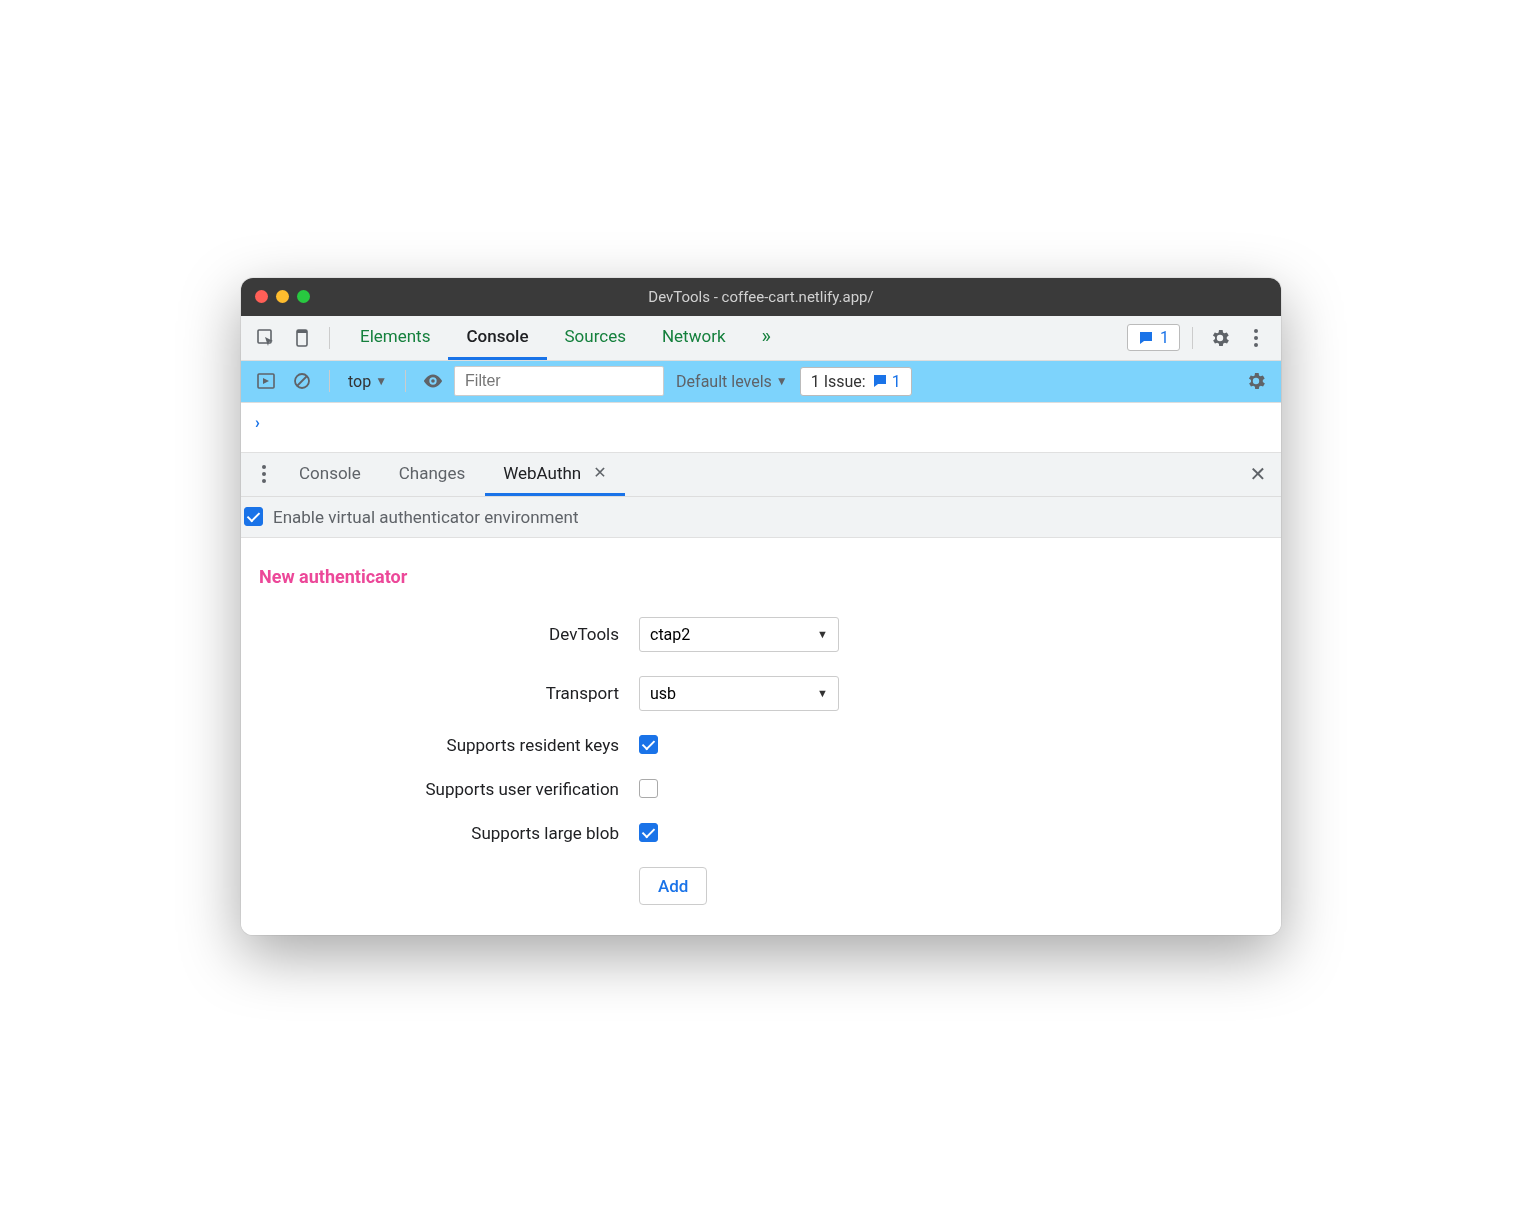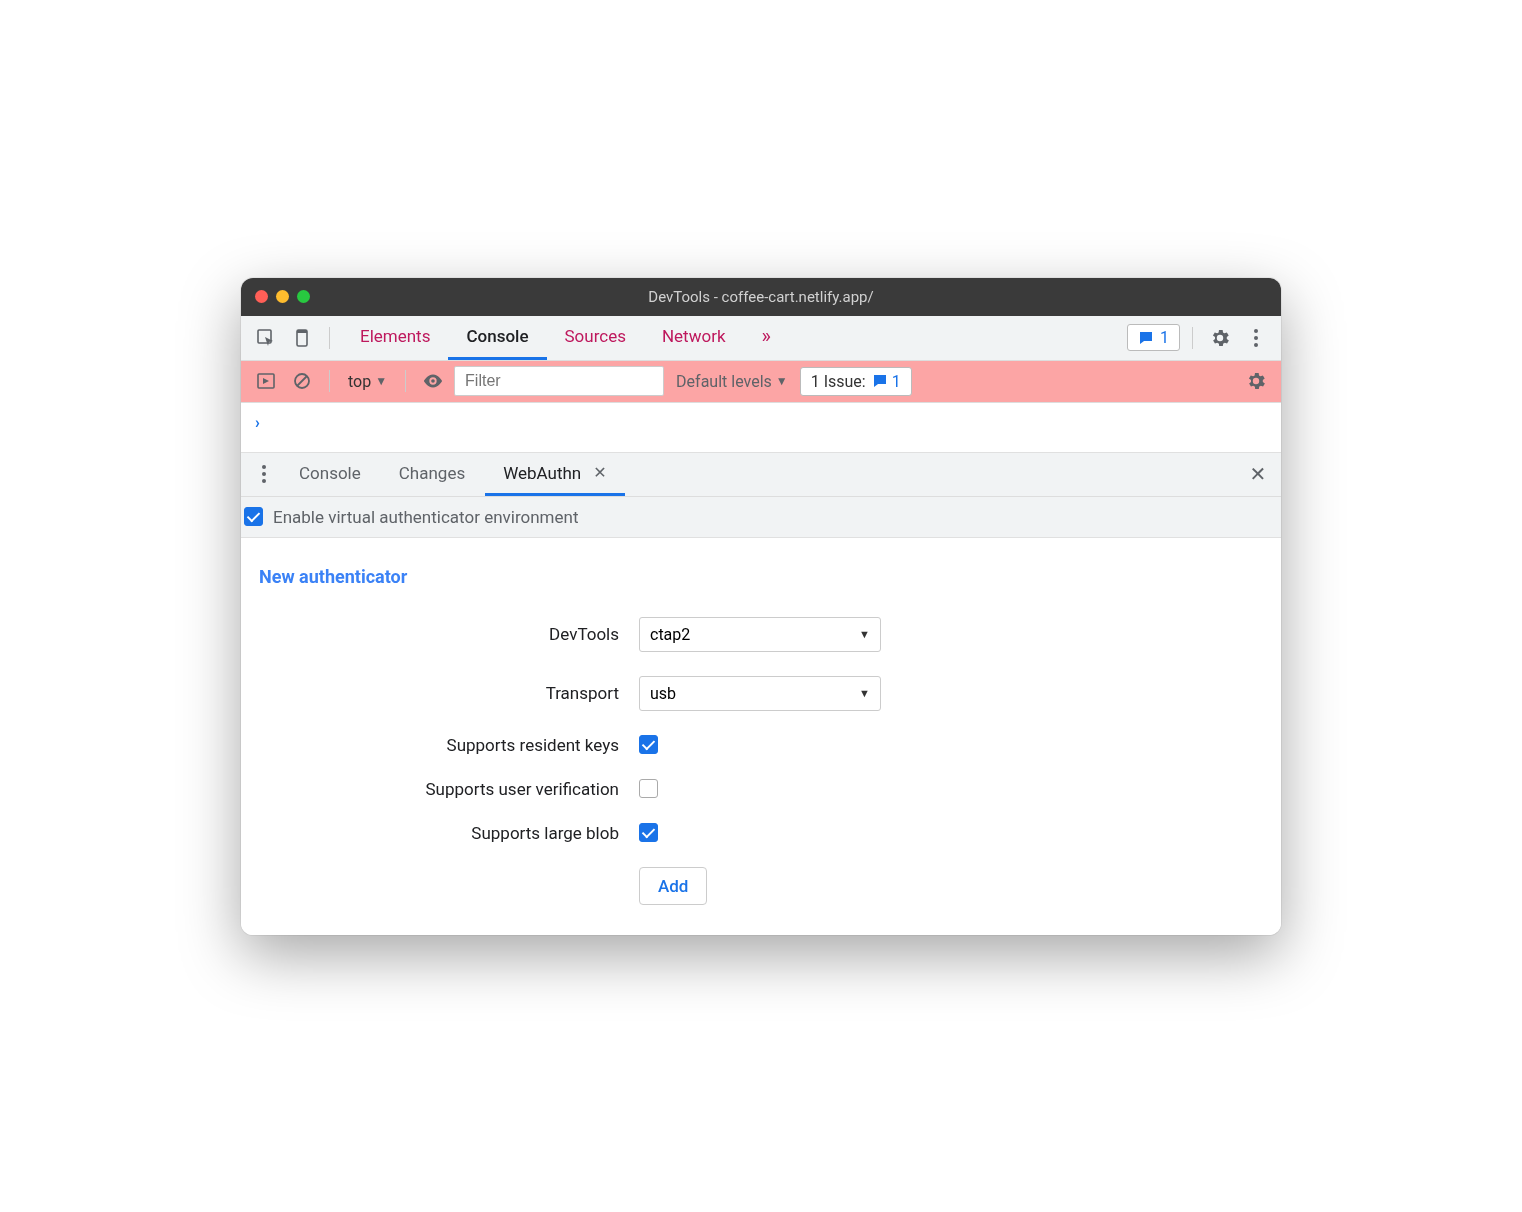--- a/index.html
+++ b/index.html
@@ -48,21 +48,21 @@
     width: 30px; height: 30px;
     display: flex; align-items: center; justify-content: center;
     color: #5f6368;
     border-radius: 3px;
   }
   .tb-sep { width: 1px; height: 22px; background: #ccc; margin: 0 6px; }
   .tabgroup { display: flex; align-items: stretch; height: 100%; }
   .tab {
     padding: 0 18px;
     display: flex; align-items: center;
-    color: #be185d;
+    color: #15803d;
     font-size: 17px;
     cursor: pointer;
     border-bottom: 3px solid transparent;
   }
   .tab.active { color: #202124; border-bottom-color: #1a73e8; font-weight: 500; }
   .tb-spacer { flex: 1; }
   .badge-btn {
     display: flex; align-items: center; gap: 6px;
     border: 1px solid #bbb;
     border-radius: 3px;
@@ -70,21 +70,21 @@
     font-size: 16px;
     color: #1a73e8;
     background: #fff;
   }
   .badge-btn svg { fill: #1a73e8; }
   .gear-icon, .overflow-icon { color: #5f6368; }
 
   .console-toolbar {
     display: flex;
     align-items: center;
-    background: #fca5a5;
+    background: #7dd3fc;
     border-bottom: 1px solid #ddd;
     height: 42px;
     padding: 0 10px;
     gap: 6px;
   }
   .ctx-dropdown {
     display: flex; align-items: center; gap: 4px;
     color: #333; font-size: 16px;
     padding: 2px 6px;
   }
@@ -162,38 +162,38 @@
   .chk.checked::after {
     content: "";
     width: 5px; height: 10px;
     border: solid #fff;
     border-width: 0 2.5px 2.5px 0;
     transform: rotate(45deg) translate(-1px,-1px);
   }
   .enable-label { font-size: 17px; color: #5f6368; }
 
   .form-area { padding: 28px 18px 30px; background: #fff; }
-  .form-title { font-size: 18px; font-weight: 700; color: #3b82f6; margin-bottom: 30px; }
+  .form-title { font-size: 18px; font-weight: 700; color: #ec4899; margin-bottom: 30px; }
   .form-grid {
     display: grid;
     grid-template-columns: 380px 250px;
     row-gap: 24px;
     align-items: center;
   }
   .flabel { text-align: right; padding-right: 20px; font-size: 17px; color: #202124; }
   .fselect {
     border: 1px solid #ccc;
     border-radius: 3px;
     padding: 7px 10px;
     font-size: 16px;
     background: #fff;
     display: flex;
     justify-content: space-between;
     align-items: center;
-    width: 242px;
+    width: 200px;
   }
   .fselect .caret { font-size: 11px; color: #333; }
   .fcell-chk { display: flex; }
   .add-btn {
     border: 1px solid #ccc;
     border-radius: 4px;
     padding: 8px 18px;
     font-size: 17px;
     color: #1a73e8;
     background: #fff;

